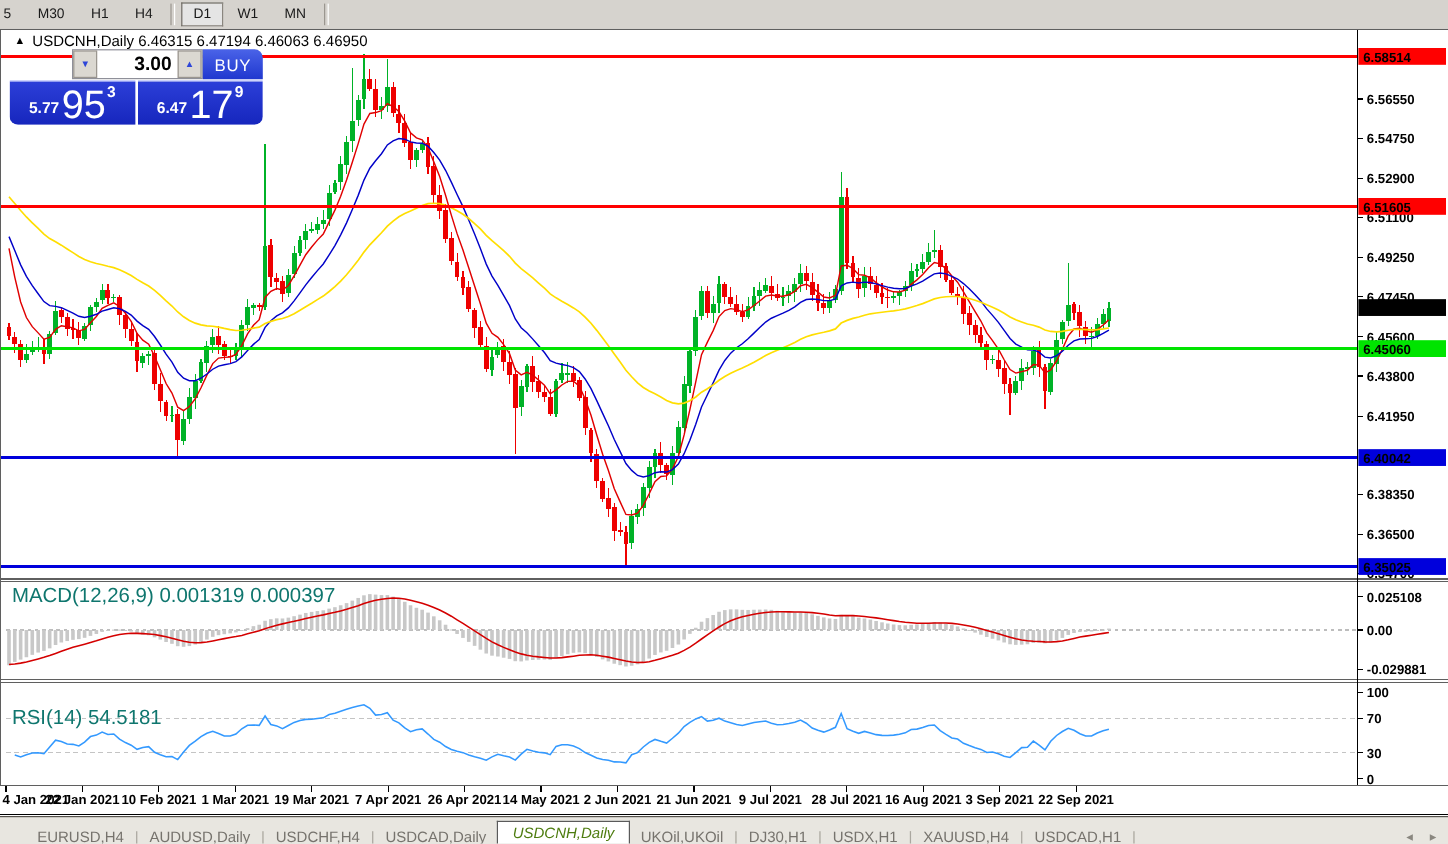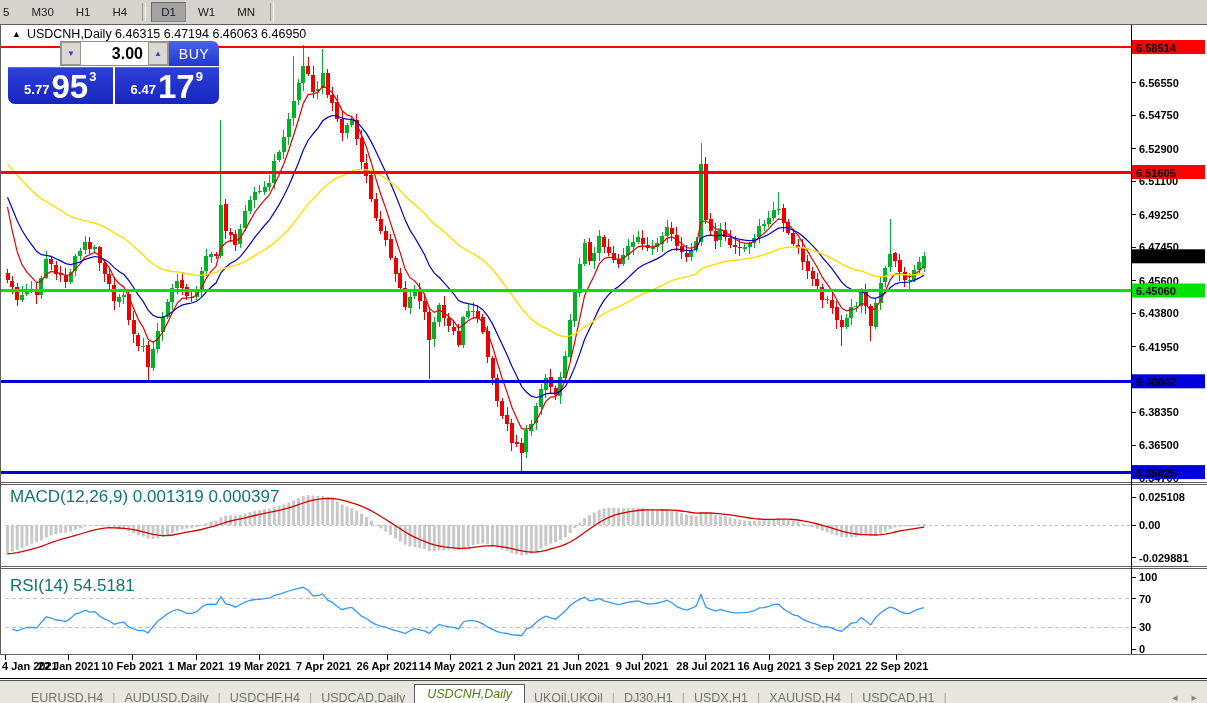--- a/index.html
+++ b/index.html
@@ -13,37 +13,37 @@
     position:absolute;left:0;top:0;width:1207px;height:24px;
     background:#d6d3ce;border-bottom:1px solid #9a968f;
     display:flex;align-items:center;font-size:11.5px;color:#1a1a1a;
   }
   .tf-btn{
     padding:3px 9px;margin:0 1px;border:1px solid transparent;cursor:default;
     white-space:nowrap;
   }
   .tf-btn.first{padding-left:2px;margin-left:0;}
   .tf-btn.active{
-    background:#a3a3a3;border:1px solid #8a867f;
+    background:#e5e5e5;border:1px solid #8a867f;
     border-top-color:#6e6a63;border-left-color:#6e6a63;
   }
   .tf-sep{width:2px;height:18px;margin:0 4px;
     border-left:1px solid #9a968f;border-right:1px solid #fff;}
   
   #chart-svg{position:absolute;left:0;top:0;z-index:1;}
   #chart-svg text{font-family:"Liberation Sans",sans-serif;font-size:11px;font-weight:bold;fill:#000;}
   
   .chart-header{
     position:absolute;left:12px;top:27px;z-index:2;font-size:12.5px;color:#000;
     display:flex;align-items:center;gap:6px;white-space:nowrap;
   }
   .collapse-arrow{font-size:9px;line-height:1;}
   .pane-label{position:absolute;left:10px;z-index:2;font-size:17px;color:#0f766e;white-space:nowrap;}
   .pane-label.macd{top:487px;}
-  .pane-label.rsi{top:576px;}
+  .pane-label.rsi{top:588px;}
   
   .trade-panel{
     position:absolute;left:8px;top:41px;width:211px;z-index:3;
     border-radius:7px;
   }
   .tp-row1{display:flex;height:25px;}
   .tp-btn{
     background:linear-gradient(#4a63e8,#2038cf);color:#fff;
     display:flex;align-items:center;justify-content:center;
     font-size:14px;letter-spacing:.5px;cursor:pointer;
@@ -58,21 +58,21 @@
   .tp-vol{flex:1;text-align:right;font-size:16px;font-weight:bold;color:#000;
     display:flex;align-items:center;justify-content:flex-end;padding-right:5px;}
   .tp-row2{display:flex;height:37px;margin-top:1px;}
   .price-box{
     flex:1;background:linear-gradient(#2c3fd8,#1626bd);color:#fff;
     display:flex;align-items:flex-end;justify-content:center;padding-bottom:2px;cursor:pointer;
   }
   .price-box.sell{border-radius:0 0 0 7px;margin-right:1px;border-top:1px solid #5a6df0;}
   .price-box.buy{border-radius:0 0 7px 0;margin-left:1px;border-top:1px solid #5a6df0;}
   .pb-small{font-size:13px;font-weight:bold;margin:0 2px 5px 0;}
-  .pb-big{font-size:33px;font-weight:bold;line-height:.95;}
+  .pb-big{font-size:33px;font-weight:normal;line-height:.95;}
   .pb-sup{font-size:13px;font-weight:bold;margin:0 0 18px 1px;}
   
   .tabbar{
     position:absolute;left:0;top:680px;width:1207px;height:34px;z-index:2;
     background:#e8e6e0;border-top:1px solid #55524c;
     display:flex;align-items:center;font-size:12.5px;color:#76736d;
     padding-left:22px;box-sizing:border-box;
   }
   .tab{padding:2px 9px;white-space:nowrap;cursor:pointer;}
   .tab.active{

